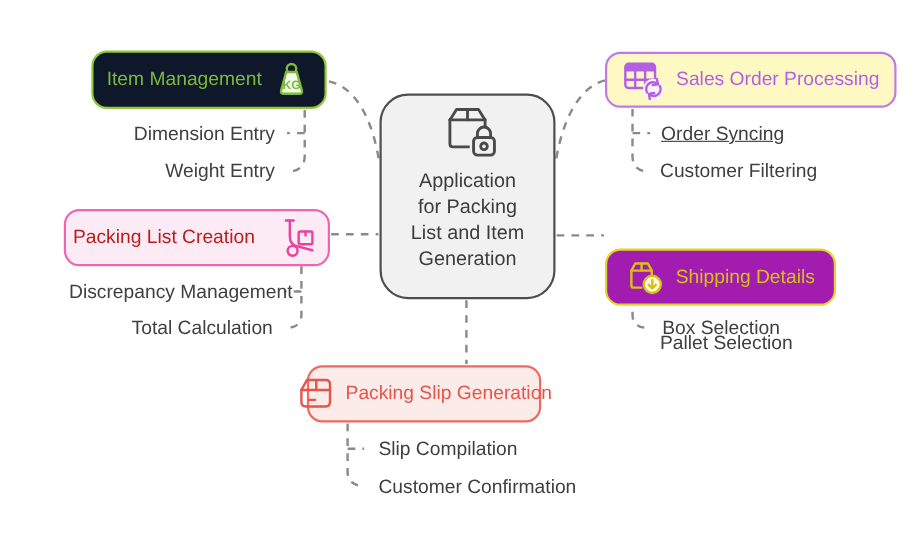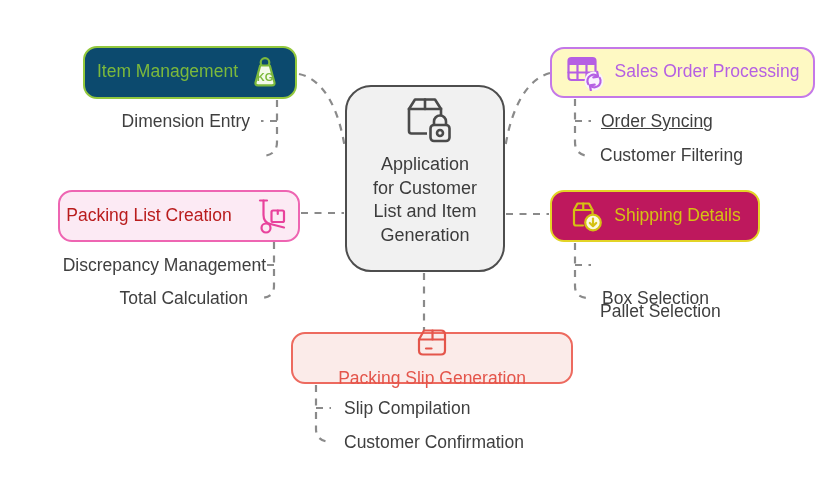--- a/index.html
+++ b/index.html
@@ -13,24 +13,24 @@
   .pill{
     position:absolute;display:flex;align-items:center;justify-content:center;gap:9px;
     border-radius:14px;box-sizing:border-box;font-size:17.5px;white-space:nowrap;
   }
   .pill .lbl{position:relative;top:-1px;}
   .child{
     position:absolute;font-size:17.5px;color:#3f3f3f;line-height:20px;white-space:nowrap;
   }
   .child.right-align{text-align:right;}
   
-  .b-green {background:#0c4a6e;border:2.5px solid #93c83d;color:#7cb93c;}
+  .b-green {background:#0f172a;border:2.5px solid #93c83d;color:#7cb93c;}
   .b-purple{background:#fef9c3;border:2.5px solid #c478e8;color:#b55fe3;}
   .b-pink  {background:#fceaf4;border:2.5px solid #ee65b2;color:#b91c1c;gap:24px;}
-  .b-yellow{background:#be185d;border:2.5px solid #e3d426;color:#d5c113;}
+  .b-yellow{background:#a21caf;border:2.5px solid #e3d426;color:#d5c113;margin-top:36px;}
   .b-red   {background:#fbebe9;border:2.5px solid #ed6a5f;color:#e4554b;}
   .center-node{
     position:absolute;left:345px;top:85px;width:160px;height:187px;box-sizing:border-box;
     background:#f1f1f1;border:2.5px solid #4d4d4d;border-radius:26px;
     display:flex;flex-direction:column;align-items:center;padding-top:8px;
   }
   .center-node .txt{
     margin-top:2px;text-align:center;font-size:18px;line-height:23.5px;color:#3c3c3c;
   }
   .icon{flex:0 0 auto;display:flex;}
@@ -72,37 +72,38 @@
         <path d="M15,14 H47 V20" fill="none"></path>
         <path d="M15,14 V36 Q15,38.5 17.5,38.5 H33" fill="none"></path>
         <rect x="33" y="21" width="26" height="26" fill="#f1f1f1" stroke="none"></rect>
         <path d="M40,30 V26.5 a6,6 0 0 1 12,0 V30" fill="none"></path>
         <rect x="36.5" y="30" width="19" height="16" rx="3.5" fill="#f1f1f1"></rect>
         <circle cx="46" cy="38" r="3" fill="none"></circle>
       </svg>
     </span>
     <div class="txt">
       <div>Application</div>
-      <div>for Customer</div>
+      <div>for Packing</div>
       <div>List and Item</div>
       <div>Generation</div>
     </div>
   </div>
 
   <div class="pill b-green" style="left:83px;top:46px;width:214px;height:53px;">
     <span class="lbl">Item Management</span>
     <span class="icon">
       <svg width="36" height="33" viewBox="0 0 36 33" stroke="#7cb93c" stroke-width="2.2">
         <circle cx="18" cy="6.5" r="4.3" fill="none"></circle>
         <path d="M13.2,9.5 L8.6,26.2 Q7.8,29.3 11,29.3 H25 Q28.2,29.3 27.4,26.2 L22.8,9.5 Z" fill="#f4faea" stroke-linejoin="round"></path>
         <text x="18" y="24.5" font-size="11" font-weight="bold" text-anchor="middle" fill="#7cb93c" stroke="none" font-family="Liberation Sans, sans-serif">KG</text>
       </svg>
     </span>
   </div>
   <div class="child right-align" style="right:588px;top:111px;">Dimension Entry</div>
+  <div class="child right-align" style="right:588px;top:145px;">Weight Entry</div>
 
   <div class="pill b-purple" style="left:550px;top:47px;width:265px;height:51px;">
     <span class="icon">
       <svg width="40" height="36" viewBox="0 0 40 36" stroke="#b55fe3" stroke-width="2.2">
         <rect x="2.5" y="3" width="27" height="22" rx="3" fill="none"></rect>
         <path d="M2.5,17.5 H29.5 M11.5,10 V25 M20.5,10 V25" fill="none"></path>
         <path d="M5.5,3 H26.5 Q29.5,3 29.5,6 V10 H2.5 V6 Q2.5,3 5.5,3 Z" fill="#b55fe3" stroke="none"></path>
         <circle cx="28" cy="26" r="9.5" fill="#faf2fe" stroke="none"></circle>
         <path d="M22.2,29 A6.2,6.2 0 0 1 24.5,20.6 A6.2,6.2 0 0 1 31.5,21.2" fill="none"></path>
         <path d="M31.2,16.8 L32.1,21.6 L27.3,22.4" fill="none" stroke-linejoin="round"></path>
@@ -140,21 +141,21 @@
         <circle cx="24" cy="23.5" r="7.8" fill="#fcfae1"></circle>
         <path d="M24,19.5 V26.6" fill="none"></path>
         <path d="M20.8,24 L24,27.2 L27.2,24" fill="none" stroke-linejoin="round"></path>
       </svg>
     </span>
     <span class="lbl">Shipping Details</span>
   </div>
   <div class="child" style="left:600px;top:255px;margin-top:46px;">Pallet Selection</div>
   <div class="child" style="left:602px;top:288px;">Box Selection</div>
 
-  <div class="pill b-red" style="left:291px;top:332px;width:282px;height:52px;flex-direction:column;">
+  <div class="pill b-red" style="left:279px;top:332px;width:213px;height:52px;">
     <span class="icon">
       <svg width="36" height="34" viewBox="0 0 36 34" stroke="#e4554b" stroke-width="2.2">
         <path d="M10,4.5 H27 Q31,4.5 31,8.5 V24.5 Q31,28.5 27,28.5 H9 Q5,28.5 5,24.5 V13.5 Z" fill="none" stroke-linejoin="round"></path>
         <path d="M5,13.5 H31" fill="none"></path>
         <path d="M18.5,4.5 V13.5" fill="none"></path>
         <path d="M12,22.5 H17.5" fill="none"></path>
       </svg>
     </span>
     <span class="lbl">Packing Slip Generation</span>
   </div>

